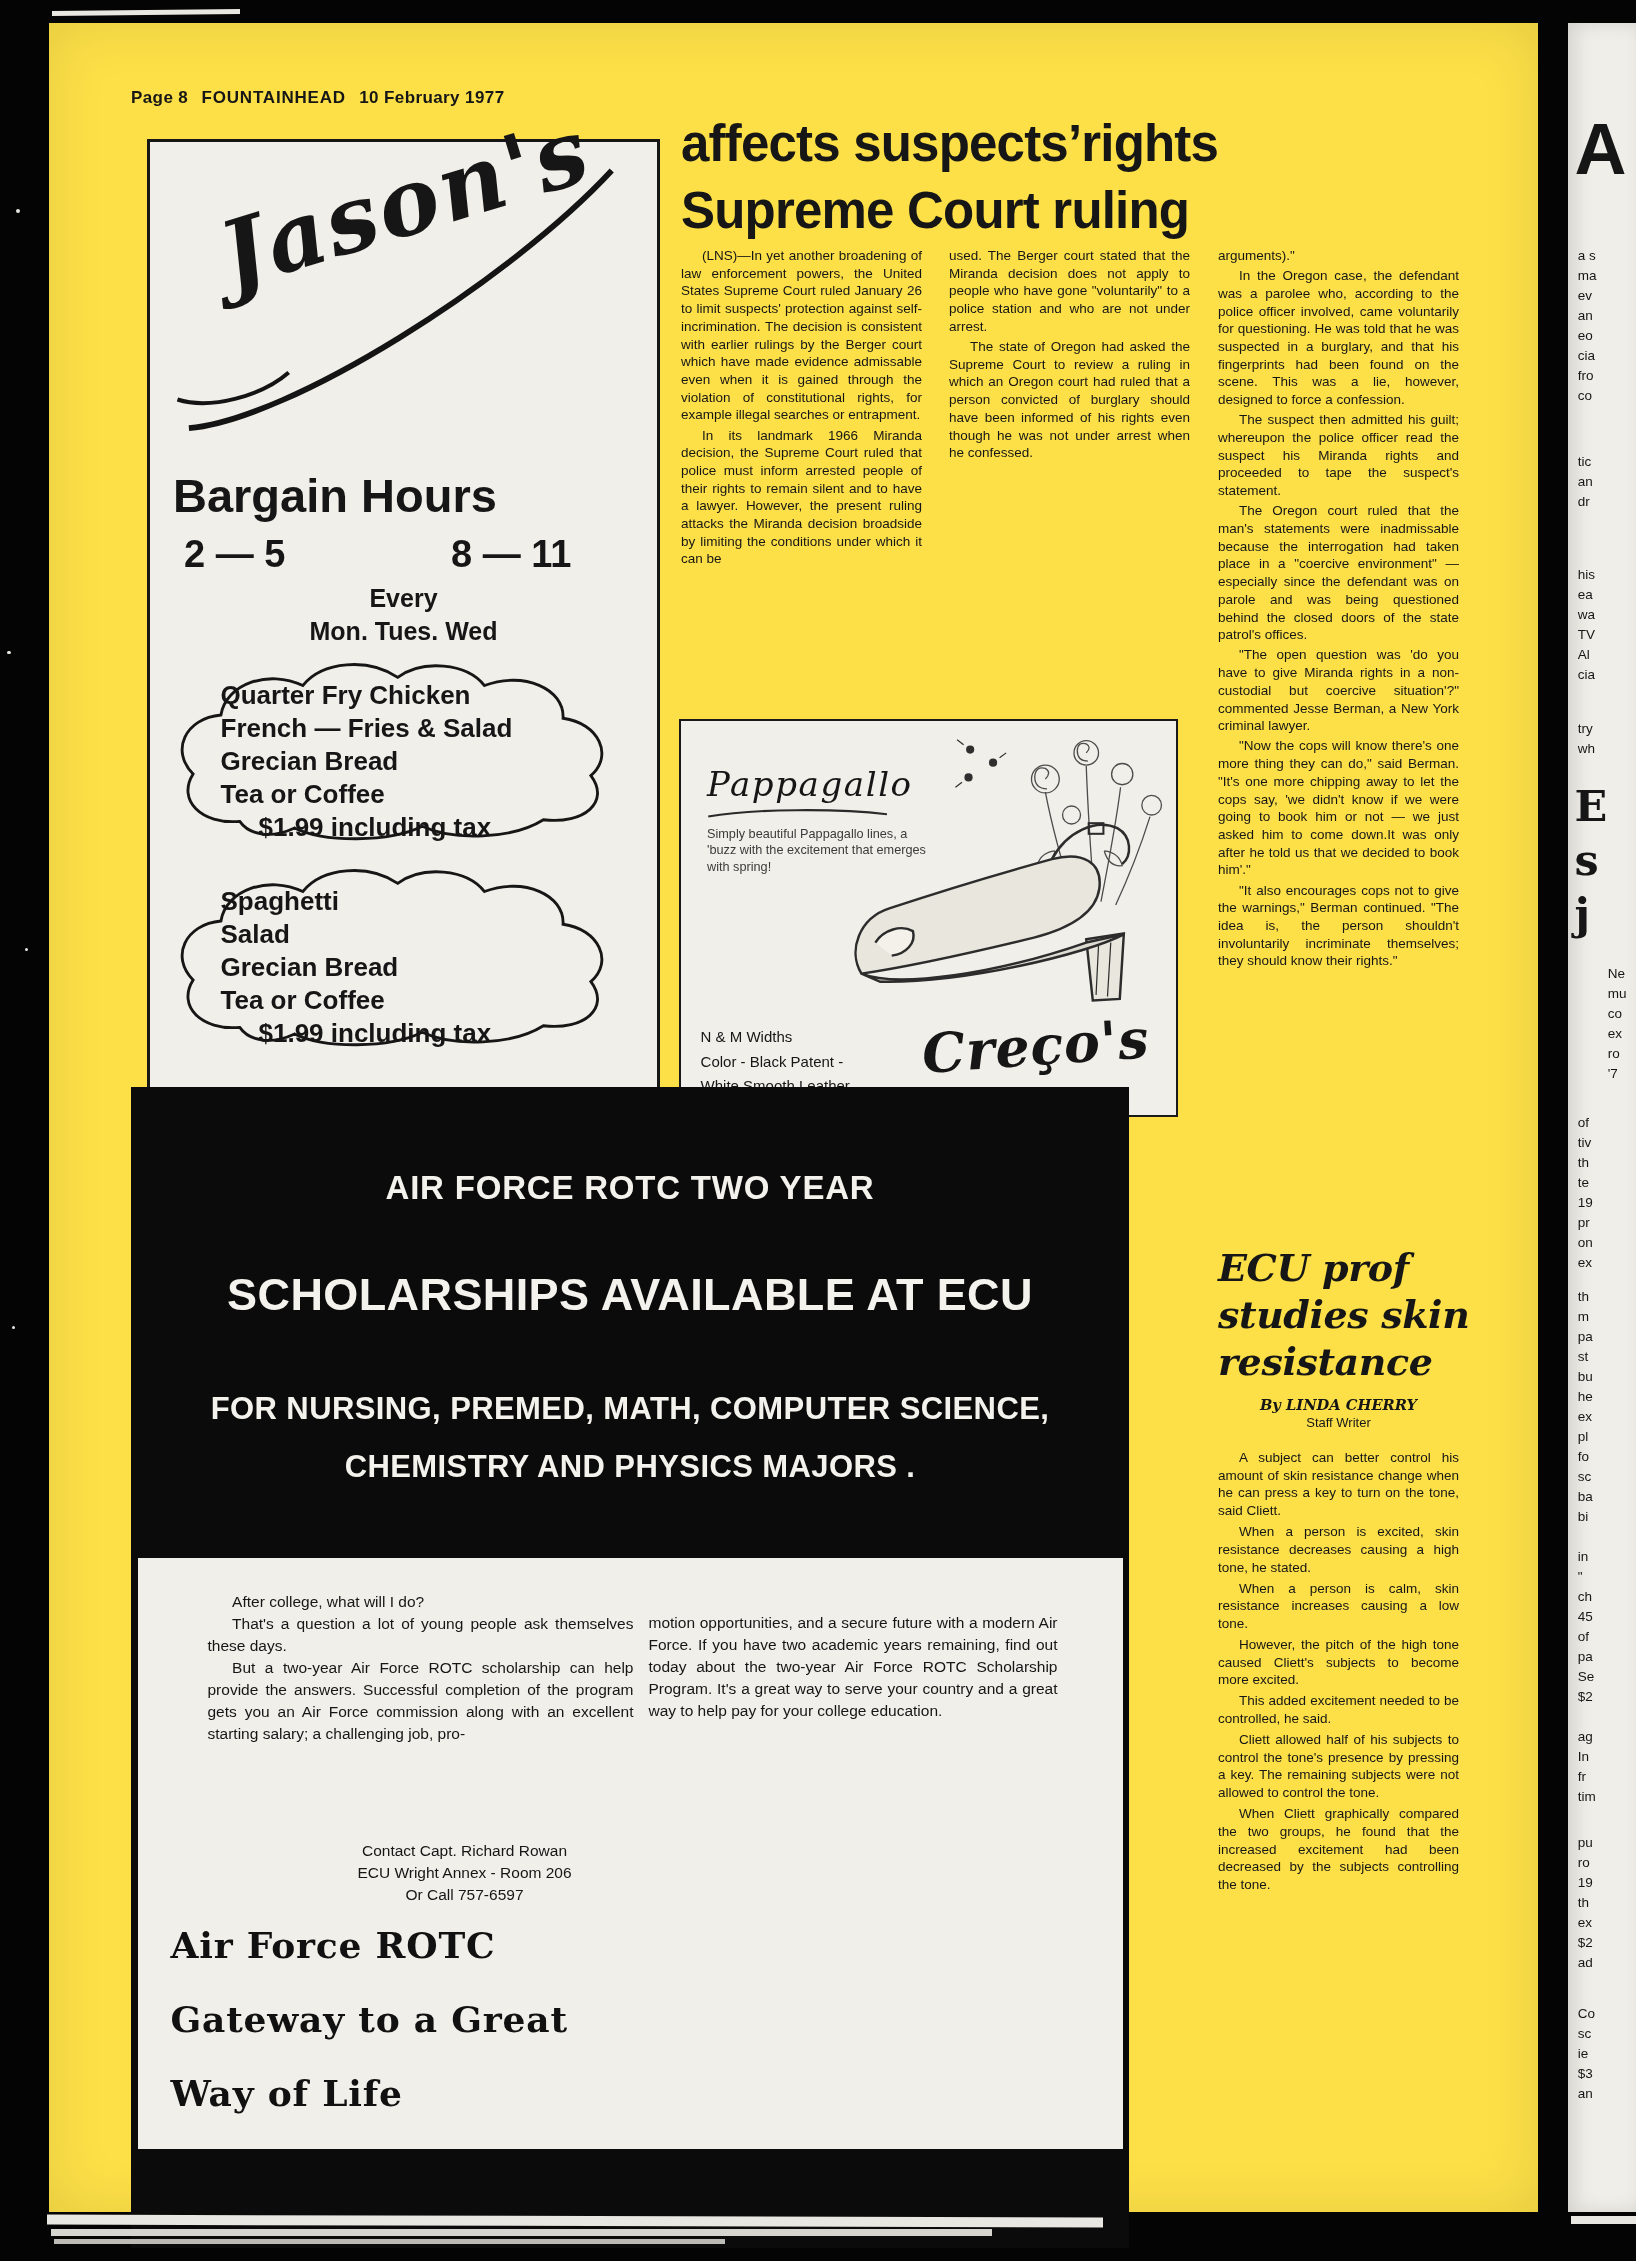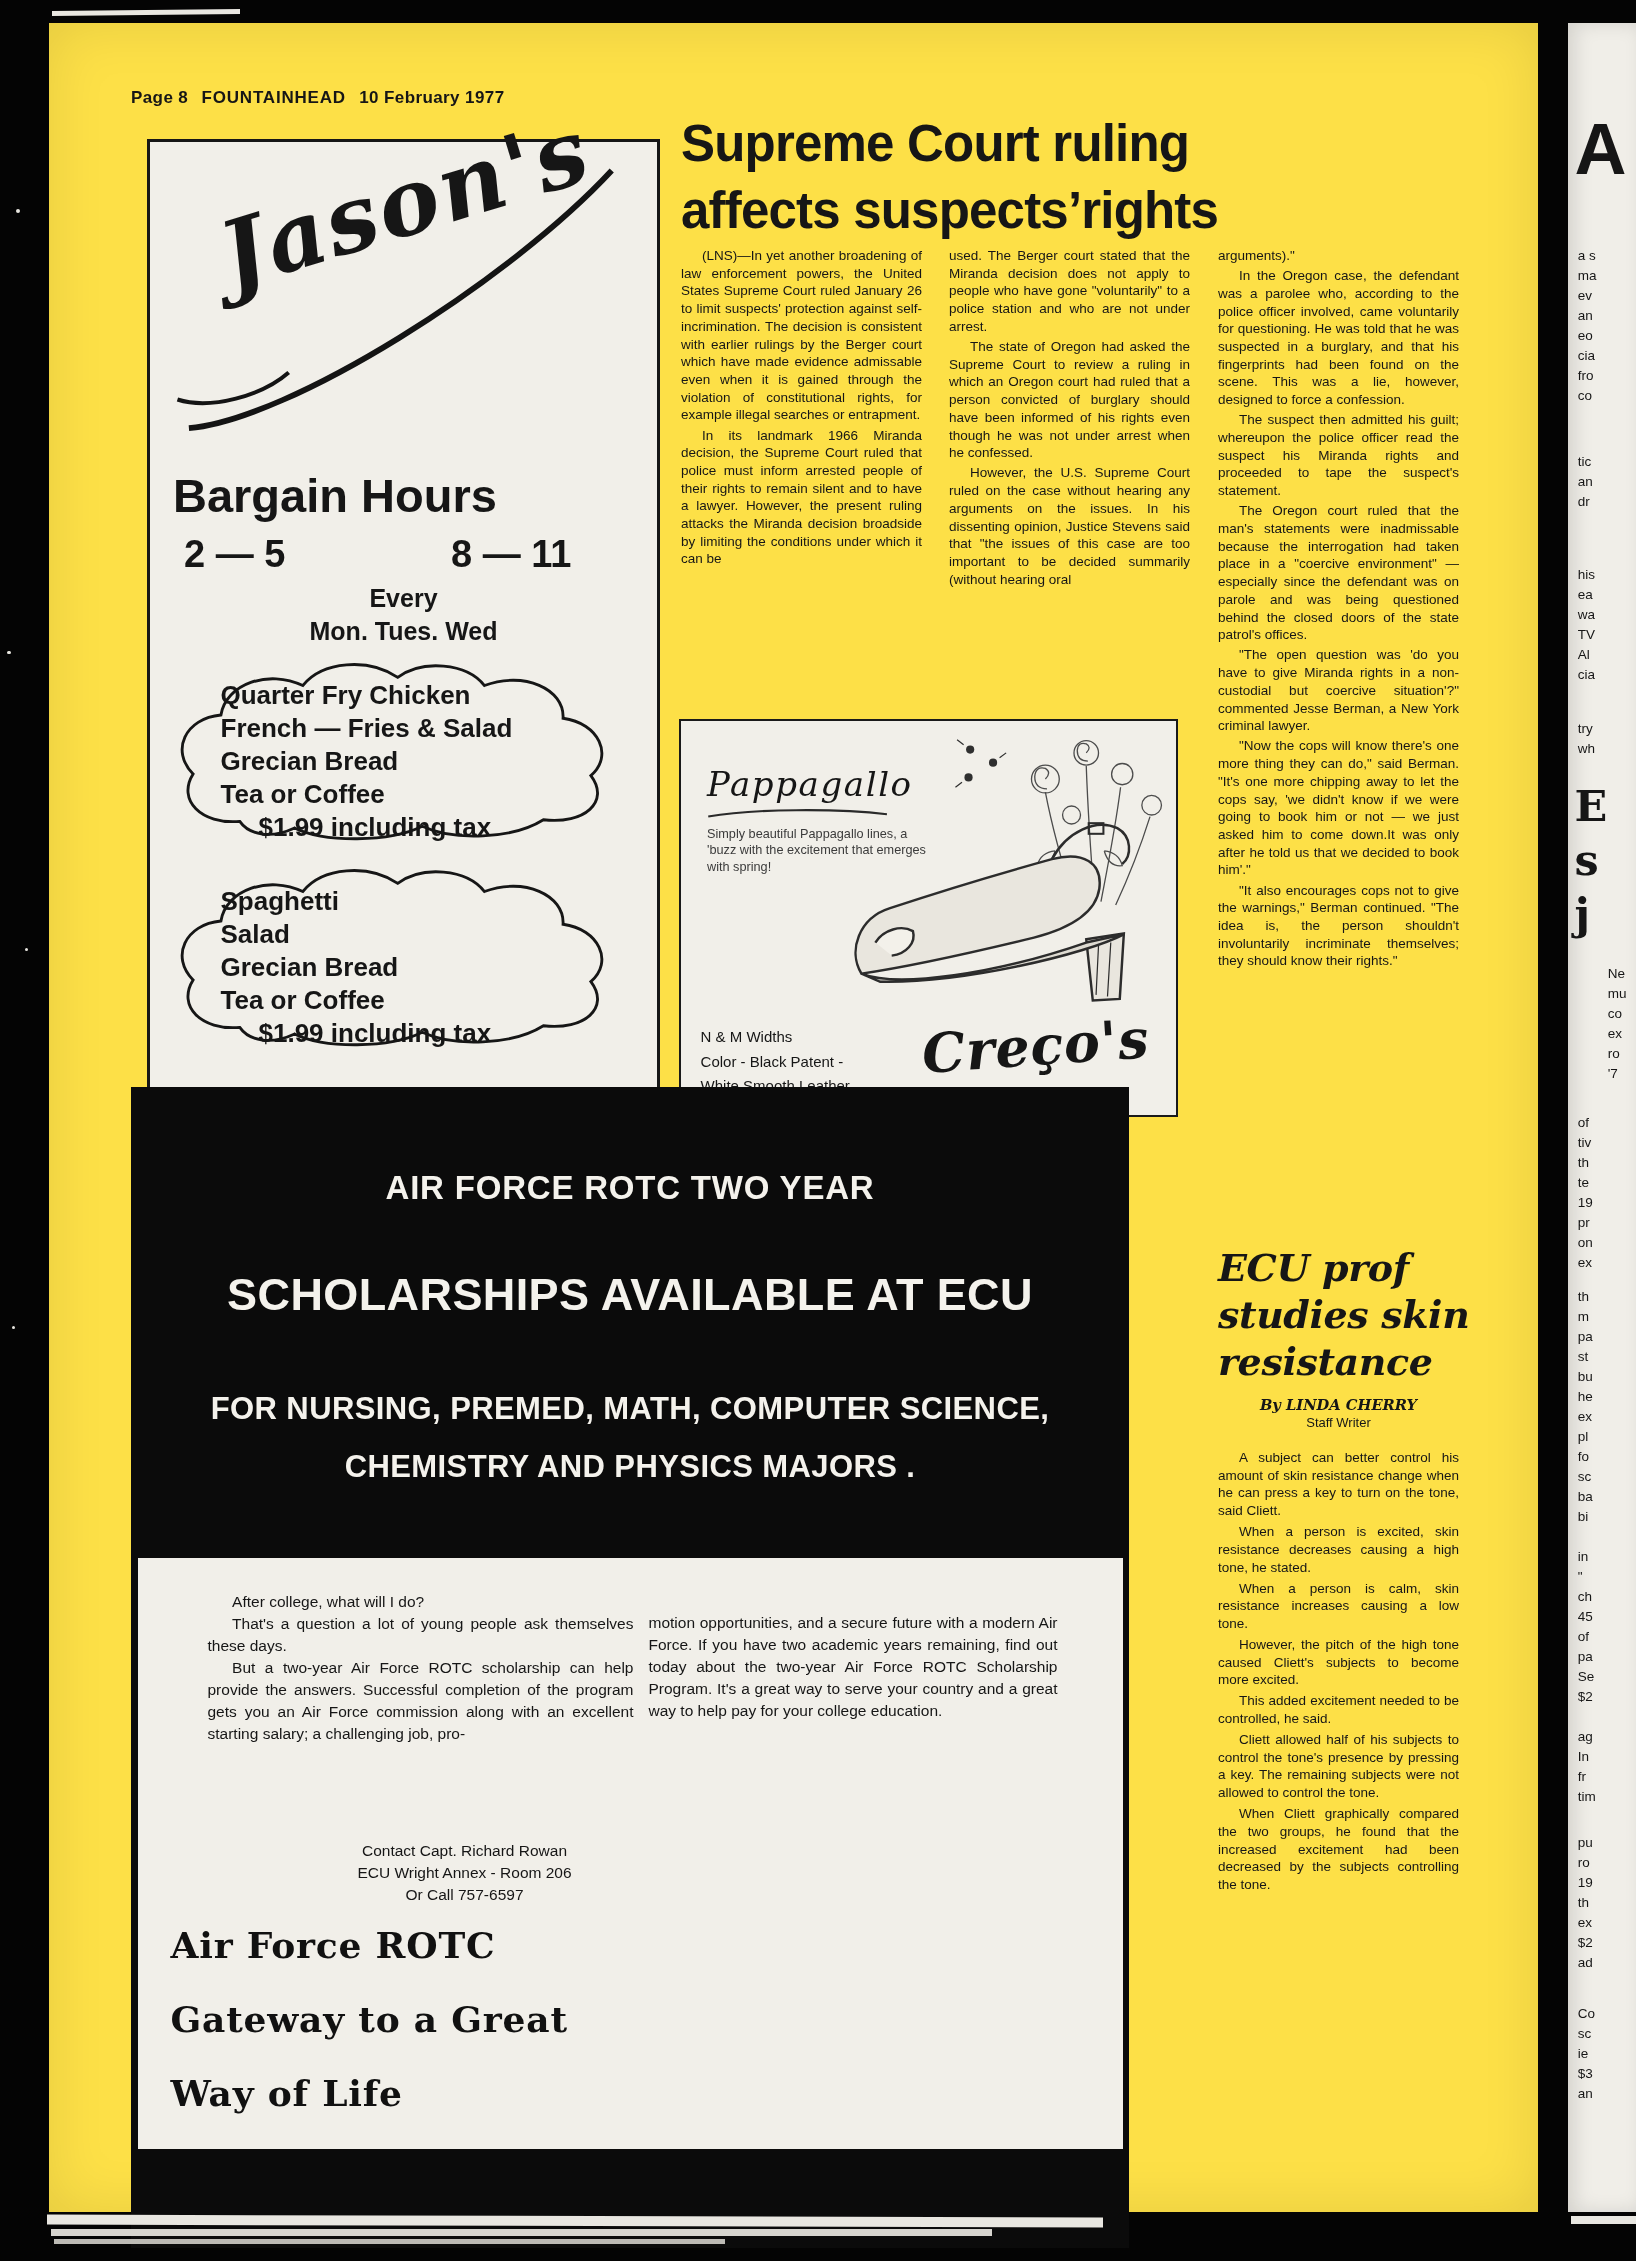--- a/index.html
+++ b/index.html
@@ -165,32 +165,31 @@
           <div>Spaghetti</div>
           <div>Salad</div>
           <div>Grecian Bread</div>
           <div>Tea or Coffee</div>
           <div class="indent">$1.99 including tax</div>
         </div>
       </div>
     </div>
 
     <div class="sc-headline">
+      <div>affects suspects’rights</div>
       <div>Supreme Court ruling</div>
-      <div>affects suspects’rights</div>
     </div>
 
     <div class="news-col col-1">
       <p>(LNS)—In yet another broadening of law enforcement powers, the United States Supreme Court ruled January 26 to limit suspects' protection against self-incrimination. The decision is consistent with earlier rulings by the Berger court which have made evidence admissable even when it is gained through the violation of constitutional rights, for example illegal searches or entrapment.</p>
       <p>In its landmark 1966 Miranda decision, the Supreme Court ruled that police must inform arrested people of their rights to remain silent and to have a lawyer. However, the present ruling attacks the Miranda decision broadside by limiting the conditions under which it can be</p>
     </div>
     <div class="news-col col-2">
       <p class="noindent">used. The Berger court stated that the Miranda decision does not apply to people who have gone "voluntarily" to a police station and who are not under arrest.</p>
       <p>The state of Oregon had asked the Supreme Court to review a ruling in which an Oregon court had ruled that a person convicted of burglary should have been informed of his rights even though he was not under arrest when he confessed.</p>
-      <p>However, the U.S. Supreme Court ruled on the case without hearing any arguments on the issues. In his dissenting opinion, Justice Stevens said that "the issues of this case are too important to be decided summarily (without hearing oral</p>
     </div>
     <div class="news-col col-3">
       <p class="noindent">arguments)."</p>
       <p>In the Oregon case, the defendant was a parolee who, according to the police officer involved, came voluntarily for questioning. He was told that he was suspected in a burglary, and that his fingerprints had been found on the scene. This was a lie, however, designed to force a confession.</p>
       <p>The suspect then admitted his guilt; whereupon the police officer read the suspect his Miranda rights and proceeded to tape the suspect's statement.</p>
       <p>The Oregon court ruled that the man's statements were inadmissable because the interrogation had taken place in a "coercive environment" — especially since the defendant was on parole and was being questioned behind the closed doors of the state patrol's offices.</p>
       <p>"The open question was 'do you have to give Miranda rights in a non-custodial but coercive situation'?" commented Jesse Berman, a New York criminal lawyer.</p>
       <p>"Now the cops will know there's one more thing they can do," said Berman. "It's one more chipping away to let the cops say, 'we didn't know if we were going to book him or not — we just asked him to come down.It was only after he told us that we decided to book him'."</p>
       <p>"It also encourages cops not to give the warnings," Berman continued. "The idea is, the person shouldn't involuntarily incriminate themselves; they should know their rights."</p>
     </div>

